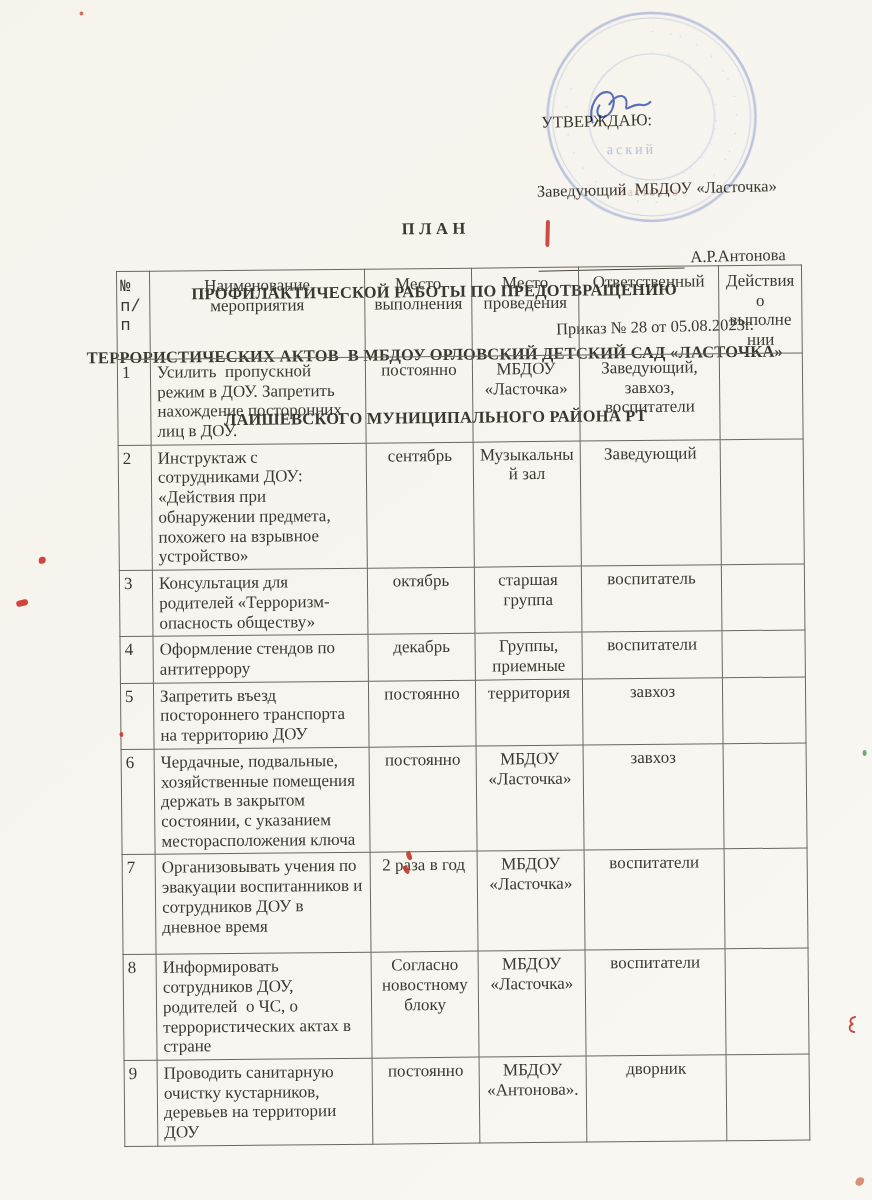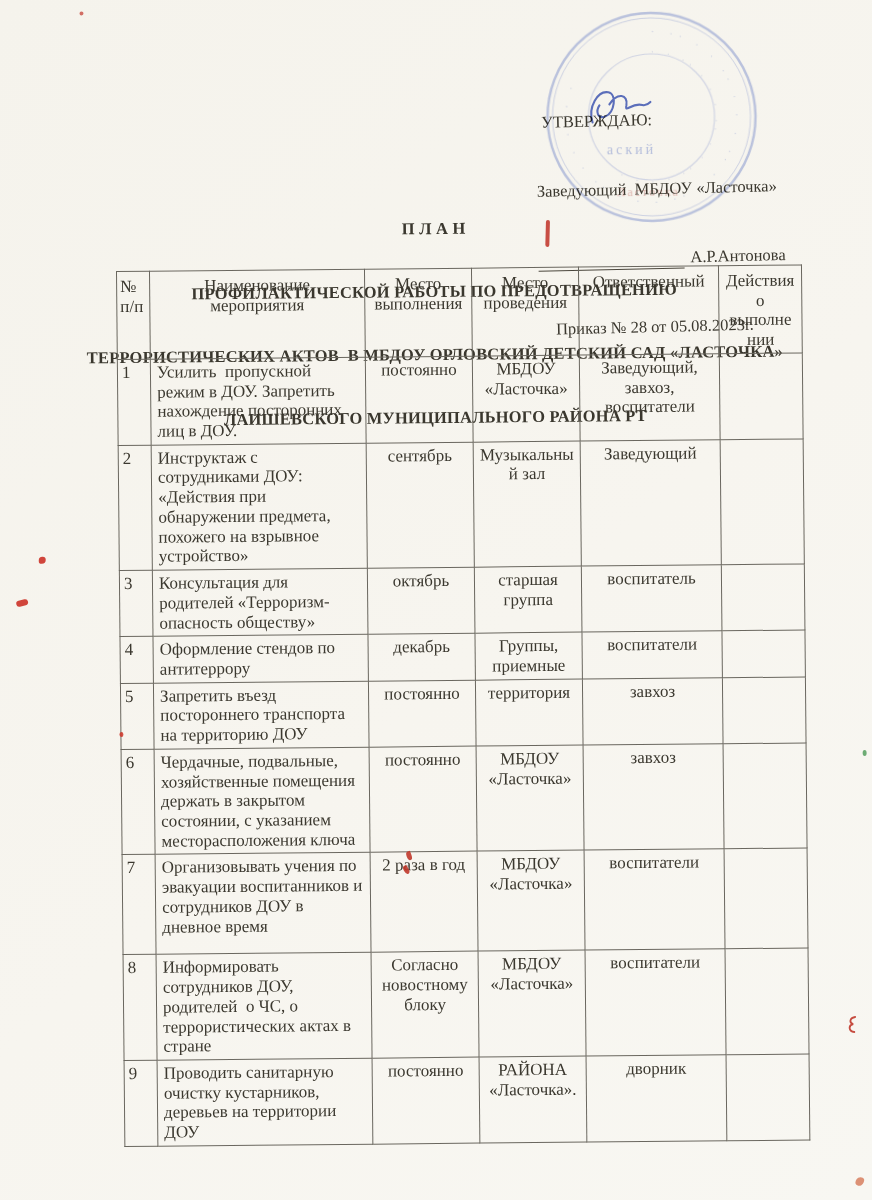--- a/index.html
+++ b/index.html
@@ -133,21 +133,21 @@
         <colgroup>
           <col style="width:33px">
             <col style="width:215px">
             <col style="width:107px">
           <col style="width:107px">
             <col style="width:140px">
             <col style="width:83px">
         </colgroup>
         <thead>
           <tr>
-            <th style="text-align:left;padding-left:3px;padding-right:2px;">№ п/п</th>
+            <th style="text-align:left;padding-left:3px;padding-right:2px;font-family:Liberation Mono, monospace;">№ п/п</th>
             <th>Наименование мероприятия</th>
             <th>Место выполнения</th>
             <th>Место проведения</th>
             <th>Ответственный</th>
             <th>Действия о выполнении</th>
           </tr>
         </thead>
         <tbody>
             <tr>
               <td class="num">1</td>
@@ -210,21 +210,21 @@
               <td>Информировать сотрудников ДОУ, родителей  о ЧС, о террористических актах в стране</td>
               <td class="c">Согласно новостному блоку</td>
               <td class="c">МБДОУ «Ласточка»</td>
               <td class="c">воспитатели</td>
               <td class="c"></td>
             </tr>
             <tr>
               <td class="num">9</td>
               <td>Проводить санитарную очистку кустарников, деревьев на территории ДОУ</td>
               <td class="c">постоянно</td>
-              <td class="c">РАЙОНА «Ласточка».</td>
+              <td class="c">МБДОУ «Антонова».</td>
               <td class="c">дворник</td>
               <td class="c"></td>
             </tr>
           </tbody>
       </table>
     </div>
 
     <div class="art speck-a"></div>
     <div class="art blob-a"></div>
     <div class="art blob-b"></div>

